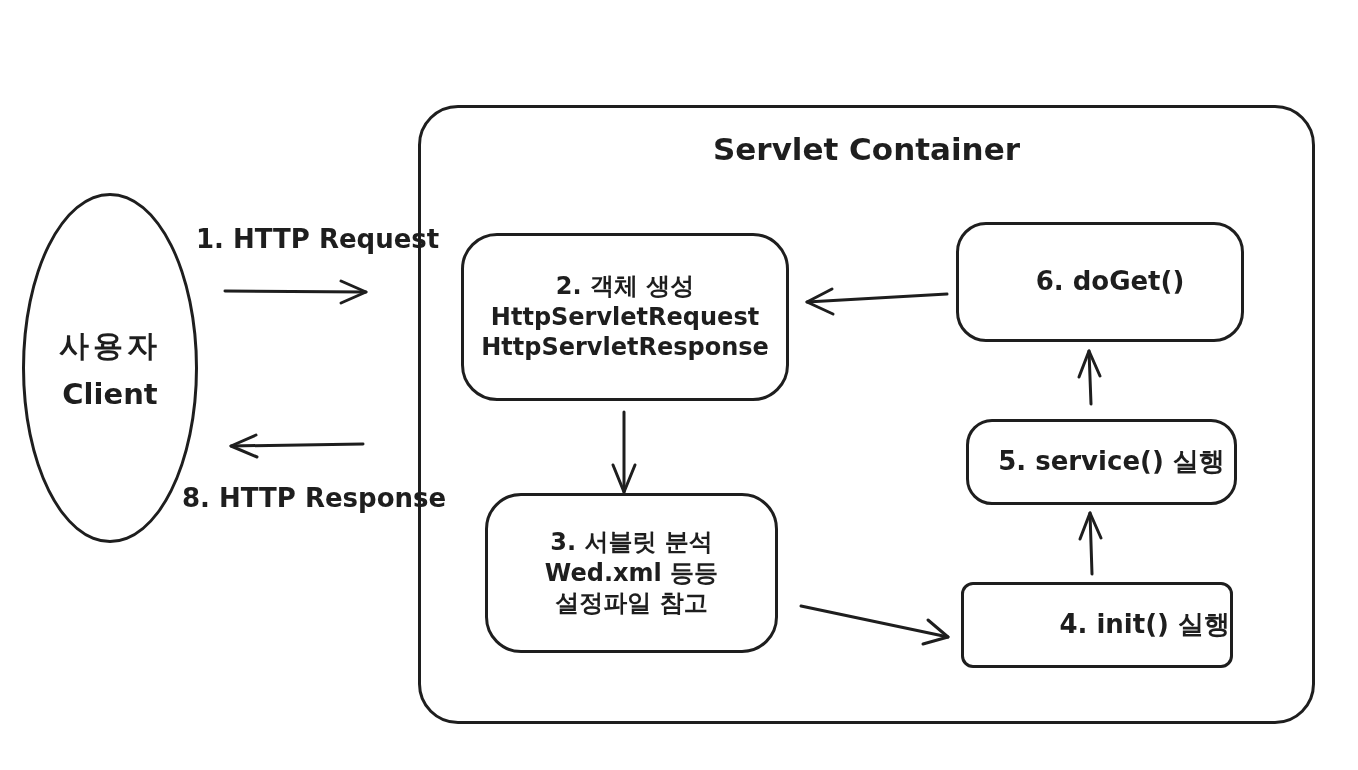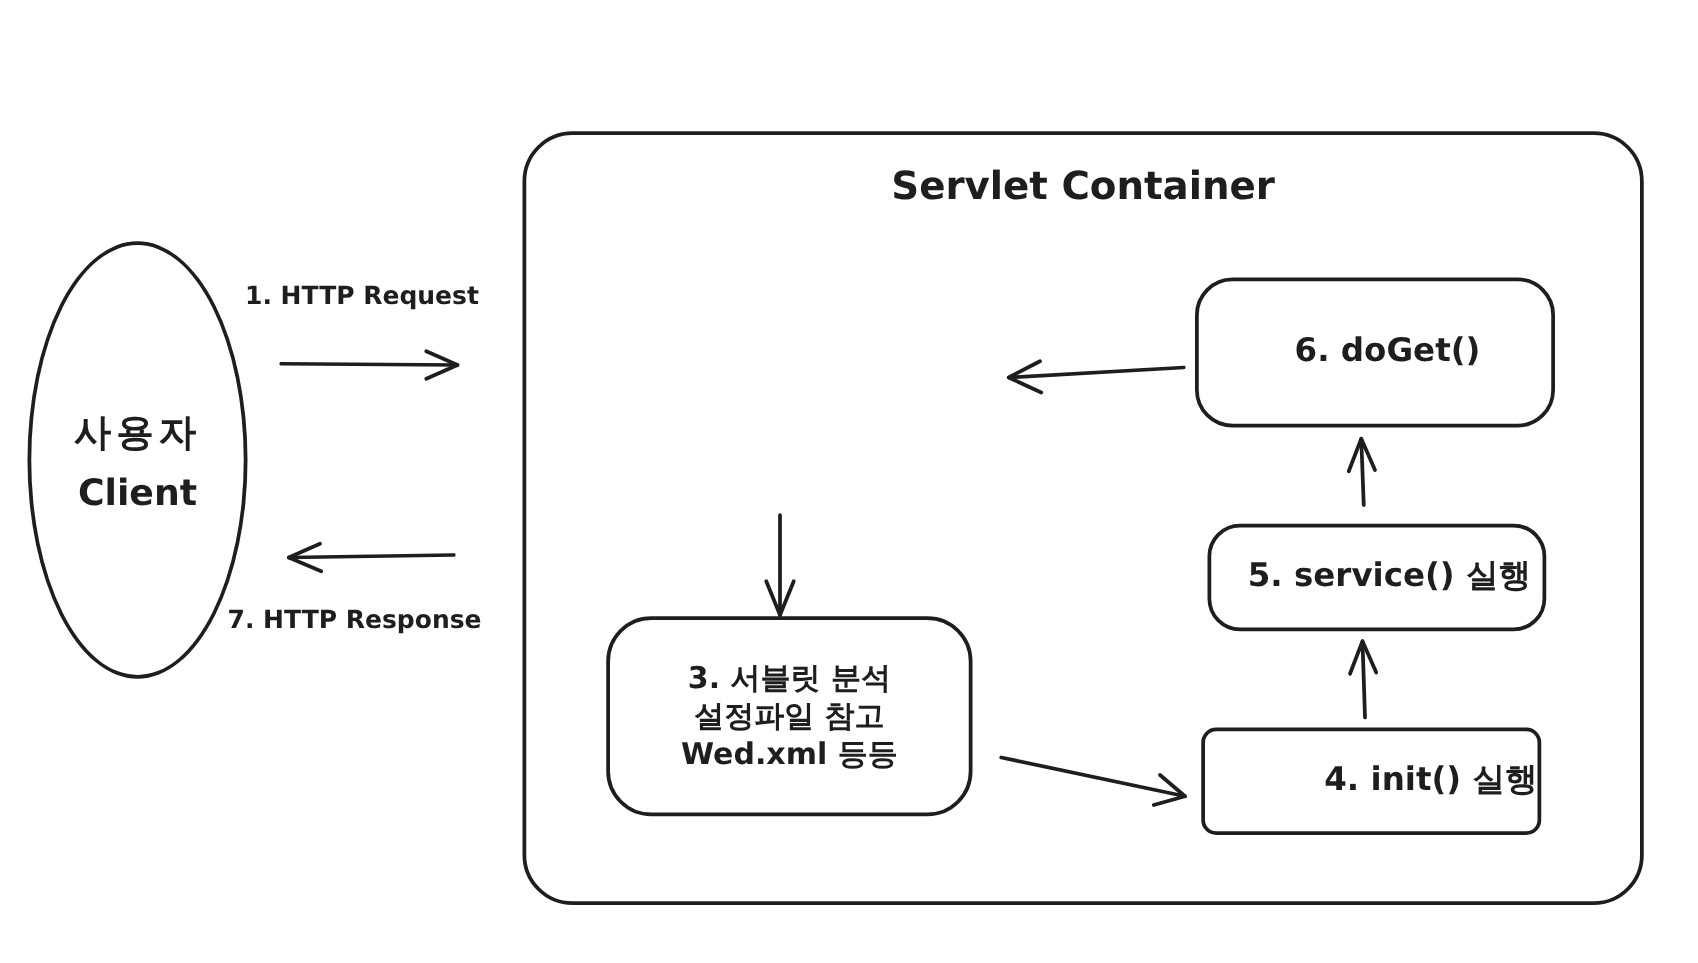--- a/index.html
+++ b/index.html
@@ -35,21 +35,21 @@
   }
   .client-ellipse {
     left: 22px; top: 193px;
     width: 176px; height: 350px;
     border-radius: 50%;
   }
   .client-line1 { font-size: 30px; font-weight: 600; letter-spacing: 4px; }
   .client-line2 { font-size: 29px; font-weight: 600; margin-top: 10px; }
   .flow-label {
     position: absolute;
-    font-size: 20px;
+    font-size: 26px;
     font-weight: 600;
     white-space: nowrap;
   }
   .label-request { left: 196px; top: 224px; }
   .label-response { left: 182px; top: 483px; }
   .container-box {
     position: absolute;
     left: 418px; top: 105px;
     width: 897px; height: 619px;
     border: 3px solid #1e1e1e;
@@ -108,30 +108,35 @@
       <path d="M 832 289 L 807 302 L 833 314"></path>
     </g>
   </svg>
 
   <div class="node client-ellipse">
     <div class="client-line1">사용자</div>
     <div class="client-line2">Client</div>
   </div>
 
   <div class="flow-label label-request">1. HTTP Request</div>
-  <div class="flow-label label-response">7. HTTP Response</div>
+  <div class="flow-label label-response">8. HTTP Response</div>
 
   <div class="container-box"></div>
   <div class="container-title">Servlet Container</div>
 
+  <div class="node box2">
+    <div class="box-line">2. 객체 생성</div>
+    <div class="box-line">HttpServletRequest</div>
+    <div class="box-line">HttpServletResponse</div>
+  </div>
 
   <div class="node box3">
     <div class="box-line">3. 서블릿 분석</div>
+    <div class="box-line">Wed.xml 등등</div>
     <div class="box-line">설정파일 참고</div>
-    <div class="box-line">Wed.xml 등등</div>
   </div>
 
   <div class="node box4">
     <div class="box-line-lg">4. init() 실행</div>
   </div>
 
   <div class="node box5">
     <div class="box-line-lg">5. service() 실행</div>
   </div>
 

